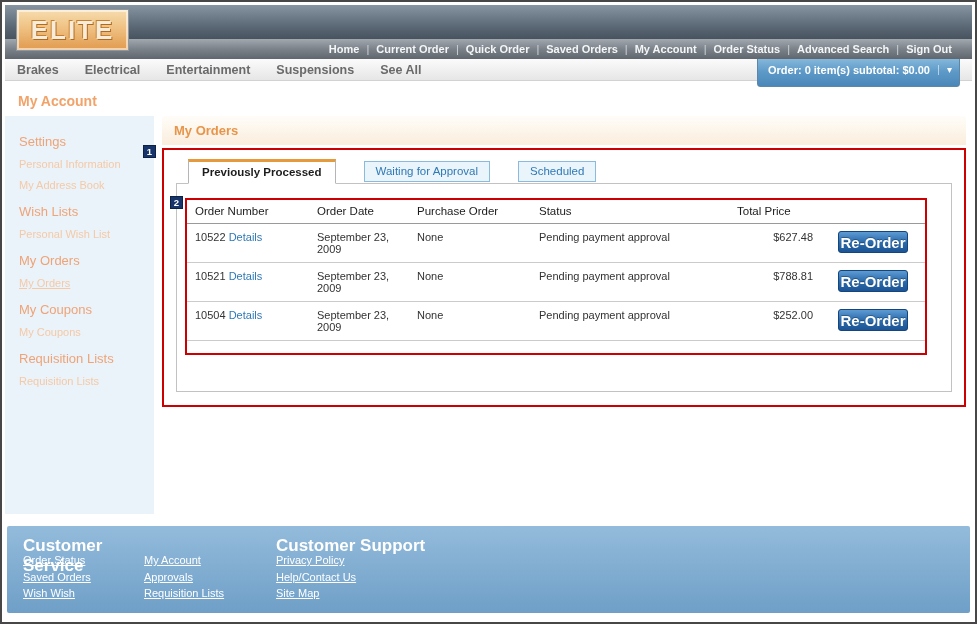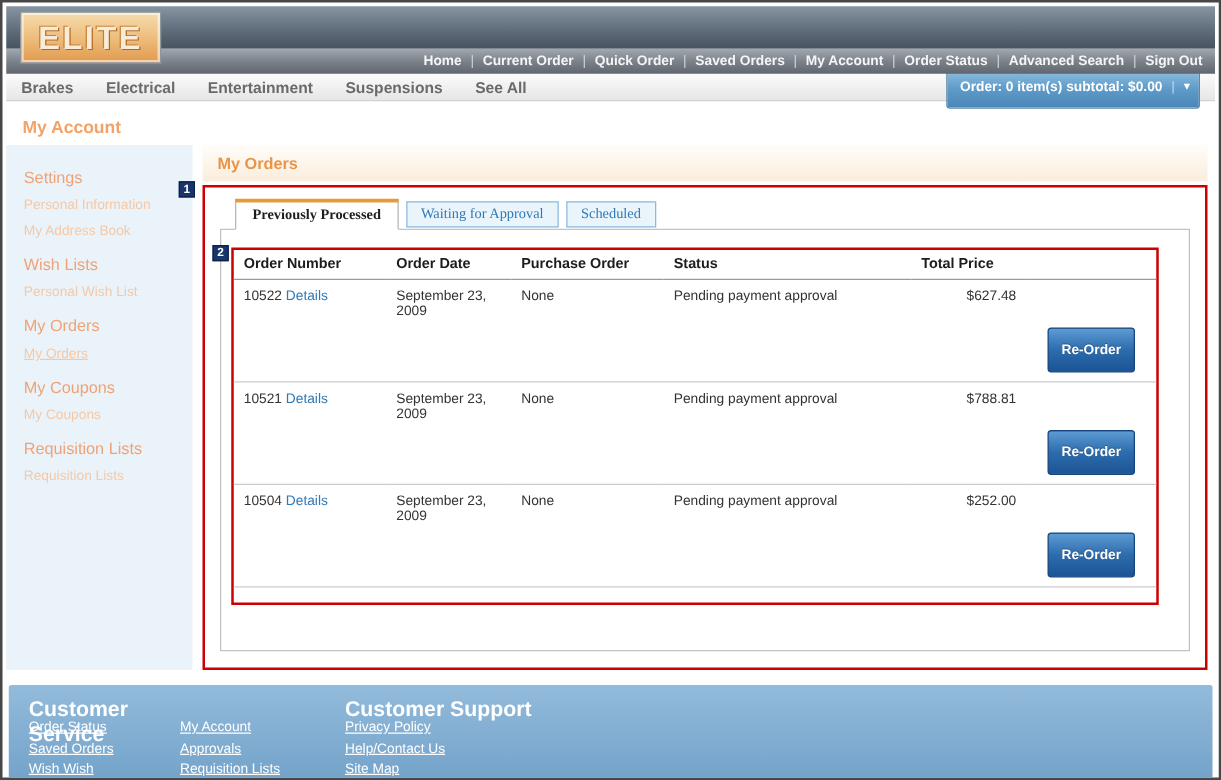--- a/index.html
+++ b/index.html
@@ -5,21 +5,21 @@
   * { margin:0; padding:0; box-sizing:border-box; }
   html,body { width:977px; height:624px; }
   body { font-family:"Liberation Sans", sans-serif; background:#fff; position:relative; }
   a { cursor:pointer; }
   .frame { position:absolute; inset:0; border:2px solid #474747; background:#fff; padding:3px; overflow:hidden; }
 
   
   .hdr { position:relative; height:54px; }
   .hdr-top { height:34px; background:linear-gradient(180deg,#8794a1 0%,#5d6a77 60%,#47535f 100%); }
   .hdr-nav { height:20px; background:linear-gradient(180deg,#a2a8ae 0%,#7b828a 50%,#5f666d 100%);
-             display:flex; justify-content:flex-end; align-items:center; padding-right:10px; }
+             display:flex; justify-content:flex-end; align-items:center; padding-right:20px; }
   .logo { position:absolute; left:11px; top:4px; width:113px; height:42px;
           background:linear-gradient(180deg,#f6dcae 0%,#efc183 45%,#e19a4e 100%);
           border:1px solid #8f979e; box-shadow:inset 0 0 0 2px rgba(255,255,255,.55);
           display:flex; align-items:center; justify-content:center;
           font-weight:bold; font-size:26px; letter-spacing:2px; color:#f6ecd9;
           text-shadow:1px 1px 0 #b06a20, -1px -1px 0 #c8802f; }
   .org-search { position:absolute; right:14px; top:6px; display:flex; align-items:center; gap:14px; }
   .org-label { color:#f2f5f7; font-size:11px; }
   .search-pill { width:240px; height:21px; border:1px solid #ccd2d6; border-radius:11px;
                  background:linear-gradient(180deg,#55626e,#3a4650); display:flex; align-items:center; padding:0 1px 0 10px; }
@@ -62,41 +62,41 @@
   
   .annot { border:2px solid #cc0000; position:relative; }
   .annot1 { margin-top:3px; padding:9px 12px 13px 12px; }
   .annot2 { margin-right:8px; padding-bottom:12px; }
   .badge { position:absolute; width:13px; height:13px; background:#17356b; border:1px solid #0d2145;
            color:#fff; font-size:9.5px; font-weight:bold; display:flex; align-items:center; justify-content:center; }
   .badge1 { left:-21px; top:-5px; }
   .badge2 { left:-17px; top:-4px; }
 
   
-  .tabs { display:flex; align-items:flex-end; gap:6px; padding-left:12px; position:relative; z-index:2; margin-bottom:-1px;font-family:Liberation Serif, serif; }
+  .tabs { display:flex; align-items:flex-end; gap:28px; padding-left:12px; position:relative; z-index:2; margin-bottom:-1px; }
   .tab { font-size:11.5px; cursor:pointer; white-space:nowrap; }
   .tab.active { background:#fff; border:1px solid #b5b5b5; border-top:3px solid #e59b3c; border-bottom:1px solid #fff;
                 padding:4px 13px 5px; font-weight:bold; color:#1d1d1d; }
   .tab:not(.active) { background:#eaf4fb; border:1px solid #8abade; color:#2f79b6; padding:3px 11px 4px; margin-bottom:2px; }
 
   .tab-panel { border:1px solid #c2c2c2; background:#fff; padding:14px 16px 36px 8px; position:relative; z-index:1; }
 
   
   table.orders { width:100%; border-collapse:collapse; table-layout:fixed; }
-  table.orders th { text-align:left; font-size:11.5px; font-weight:bold; color:#1c1c1c;
+  table.orders th { text-align:left; font-size:11.5px; font-weight:normal; color:#1c1c1c;
                     padding:5px 8px 6px; border-bottom:1px solid #9a9a9a; }
   table.orders td { font-size:11px; color:#333; padding:7px 8px; vertical-align:top; border-bottom:1px solid #cbcbcb; }
   th.col-0 { width:122px; } th.col-1 { width:100px; } th.col-2 { width:122px; }
   th.col-3 { width:198px; } th.col-4 { width:92px; text-align:right; } th.col-action { width:104px; }
   td.c-price { text-align:right; }
   td.c-action { text-align:center; padding-top:5px; padding-bottom:4px; }
   a.link { color:#2f79b6; text-decoration:none; }
-  .reorder-btn { width:70px; height:36px; background:linear-gradient(180deg,#5d9bd3 0%,#2c6cad 50%,#1c5494 100%);
-                 border:1px solid #14457c; border-radius:3px; color:#fff; font-size:11px; font-weight:bold;
-                 cursor:pointer; text-shadow:0 -1px 0 rgba(0,0,0,.3); font-family:"Liberation Sans",sans-serif;margin-top:31px; }
+  .reorder-btn { width:70px; height:22px; background:linear-gradient(180deg,#5d9bd3 0%,#2c6cad 50%,#1c5494 100%);
+                 border:1px solid #14457c; border-radius:3px; color:#fff; font-size:15px; font-weight:bold;
+                 cursor:pointer; text-shadow:0 -1px 0 rgba(0,0,0,.3); font-family:"Liberation Sans",sans-serif; }
 
   
   .footer { margin:12px 2px 0; background:linear-gradient(180deg,#93bbdb,#6f9fc7); border-radius:2px;
             padding:10px 0 9px 16px; }
   .footer-cols { display:flex; }
   .fcol-0 { width:121px; } .fcol-1 { width:132px; } .fcol-2 { flex:1; }
   .fhead { color:#fff; font-size:17px; font-weight:bold; height:16px; margin-bottom:2px; }
   .flink { display:block; color:#fff; font-size:11px; text-decoration:underline; margin-bottom:4.5px; line-height:12px; }
 </style>
 </head>

